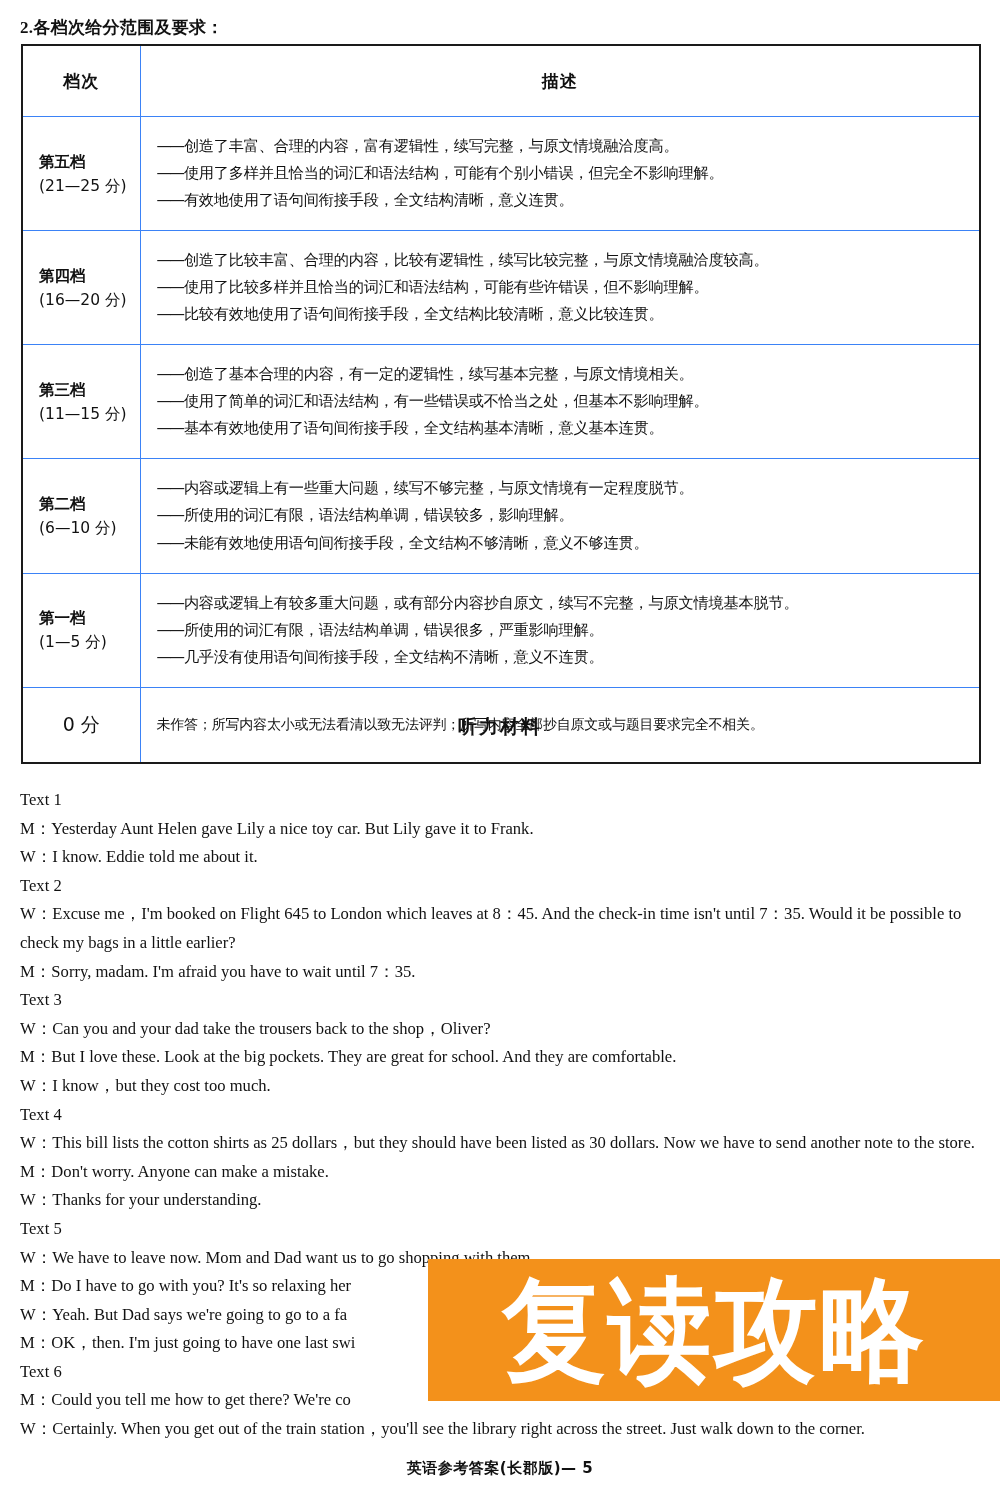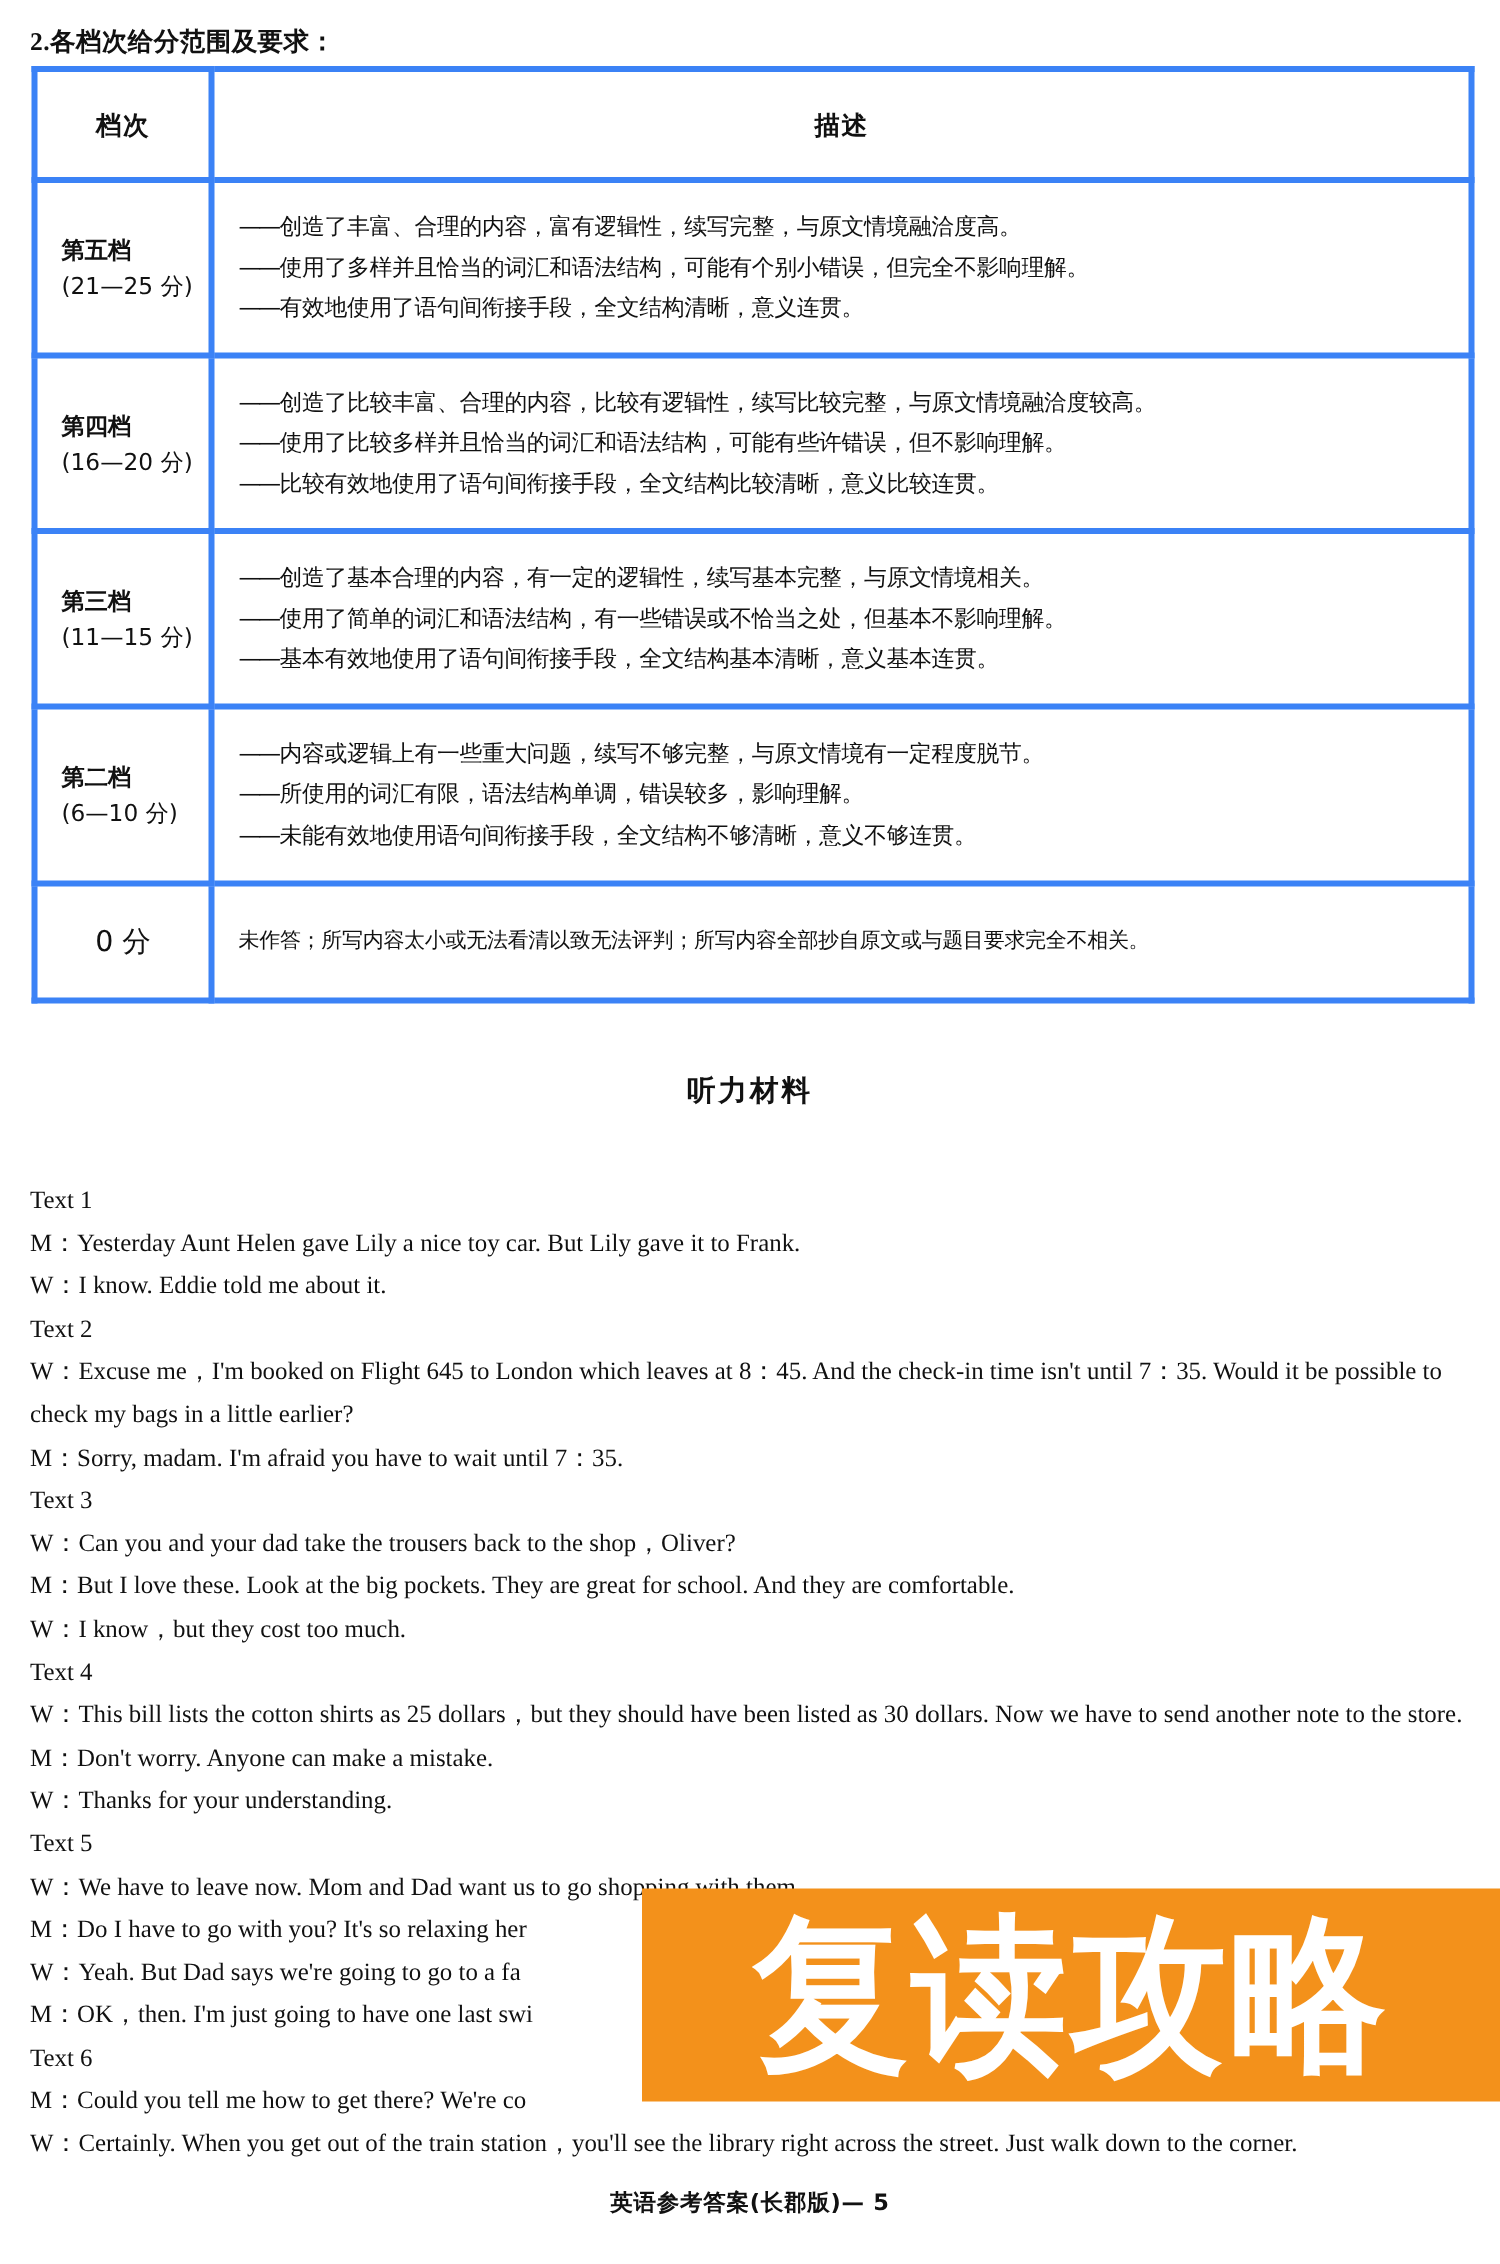--- a/index.html
+++ b/index.html
@@ -44,21 +44,21 @@
     top: 44px;
     width: 958px;
   }
   table.rubric {
     border-collapse: collapse;
     width: 958px;
     table-layout: fixed;
     border: 2px solid #1a1a1a;
   }
   table.rubric td, table.rubric th {
-    border: 4px solid #3b82f6;
+    border: 1px solid #3b82f6;
     vertical-align: middle;
     padding: 16px;
   }
   col.c-level { width: 118px; }
   col.c-desc  { width: 840px; }
 
   .hdr-cell {
     text-align: center;
     font-size: 17px;
     font-weight: 600;
@@ -244,20 +244,31 @@
             <span class="lv-name">第二档</span>
             <span class="lv-range">(6—10 分)</span>
           </td>
           <td class="desc-cell">
             <div class="desc-line dash-lead">内容或逻辑上有一些重大问题，续写不够完整，与原文情境有一定程度脱节。</div>
             <div class="desc-line dash-lead">所使用的词汇有限，语法结构单调，错误较多，影响理解。</div>
             <div class="desc-line dash-lead">未能有效地使用语句间衔接手段，全文结构不够清晰，意义不够连贯。</div>
           </td>
         </tr>
 
+        <tr>
+          <td class="level-cell">
+            <span class="lv-name">第一档</span>
+            <span class="lv-range">(1—5 分)</span>
+          </td>
+          <td class="desc-cell">
+            <div class="desc-line dash-lead">内容或逻辑上有较多重大问题，或有部分内容抄自原文，续写不完整，与原文情境基本脱节。</div>
+            <div class="desc-line dash-lead">所使用的词汇有限，语法结构单调，错误很多，严重影响理解。</div>
+            <div class="desc-line dash-lead">几乎没有使用语句间衔接手段，全文结构不清晰，意义不连贯。</div>
+          </td>
+        </tr>
 
         <tr>
           <td class="zero-level">0 分</td>
           <td class="zero-desc">未作答；所写内容太小或无法看清以致无法评判；所写内容全部抄自原文或与题目要求完全不相关。</td>
         </tr>
       </tbody>
     </table>
   </div>
 
   <div class="listening-title">听力材料</div>

